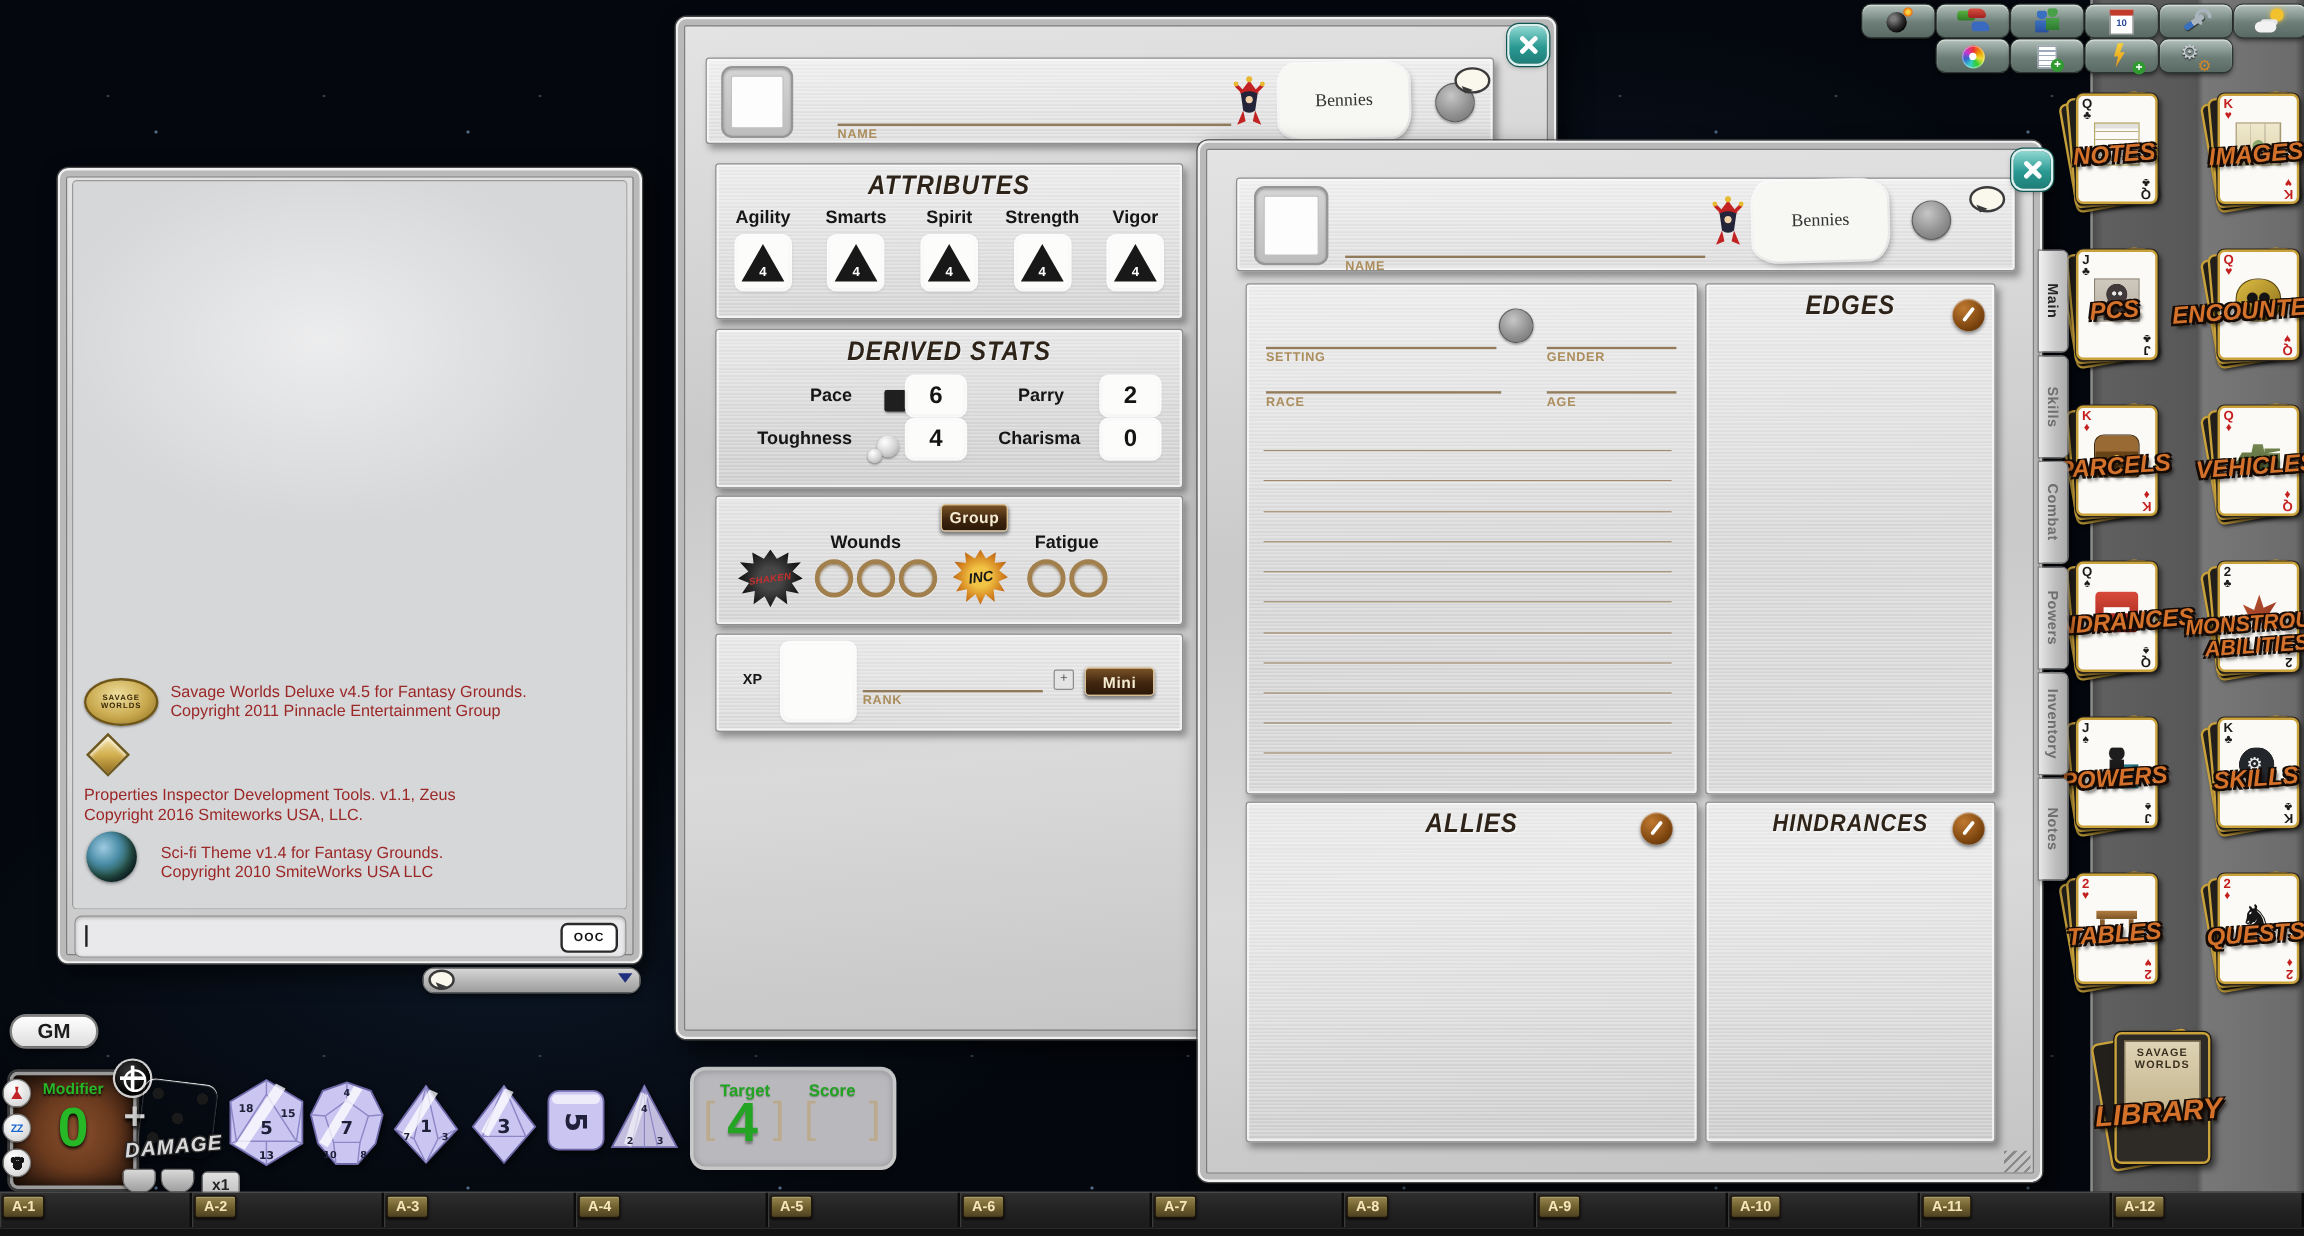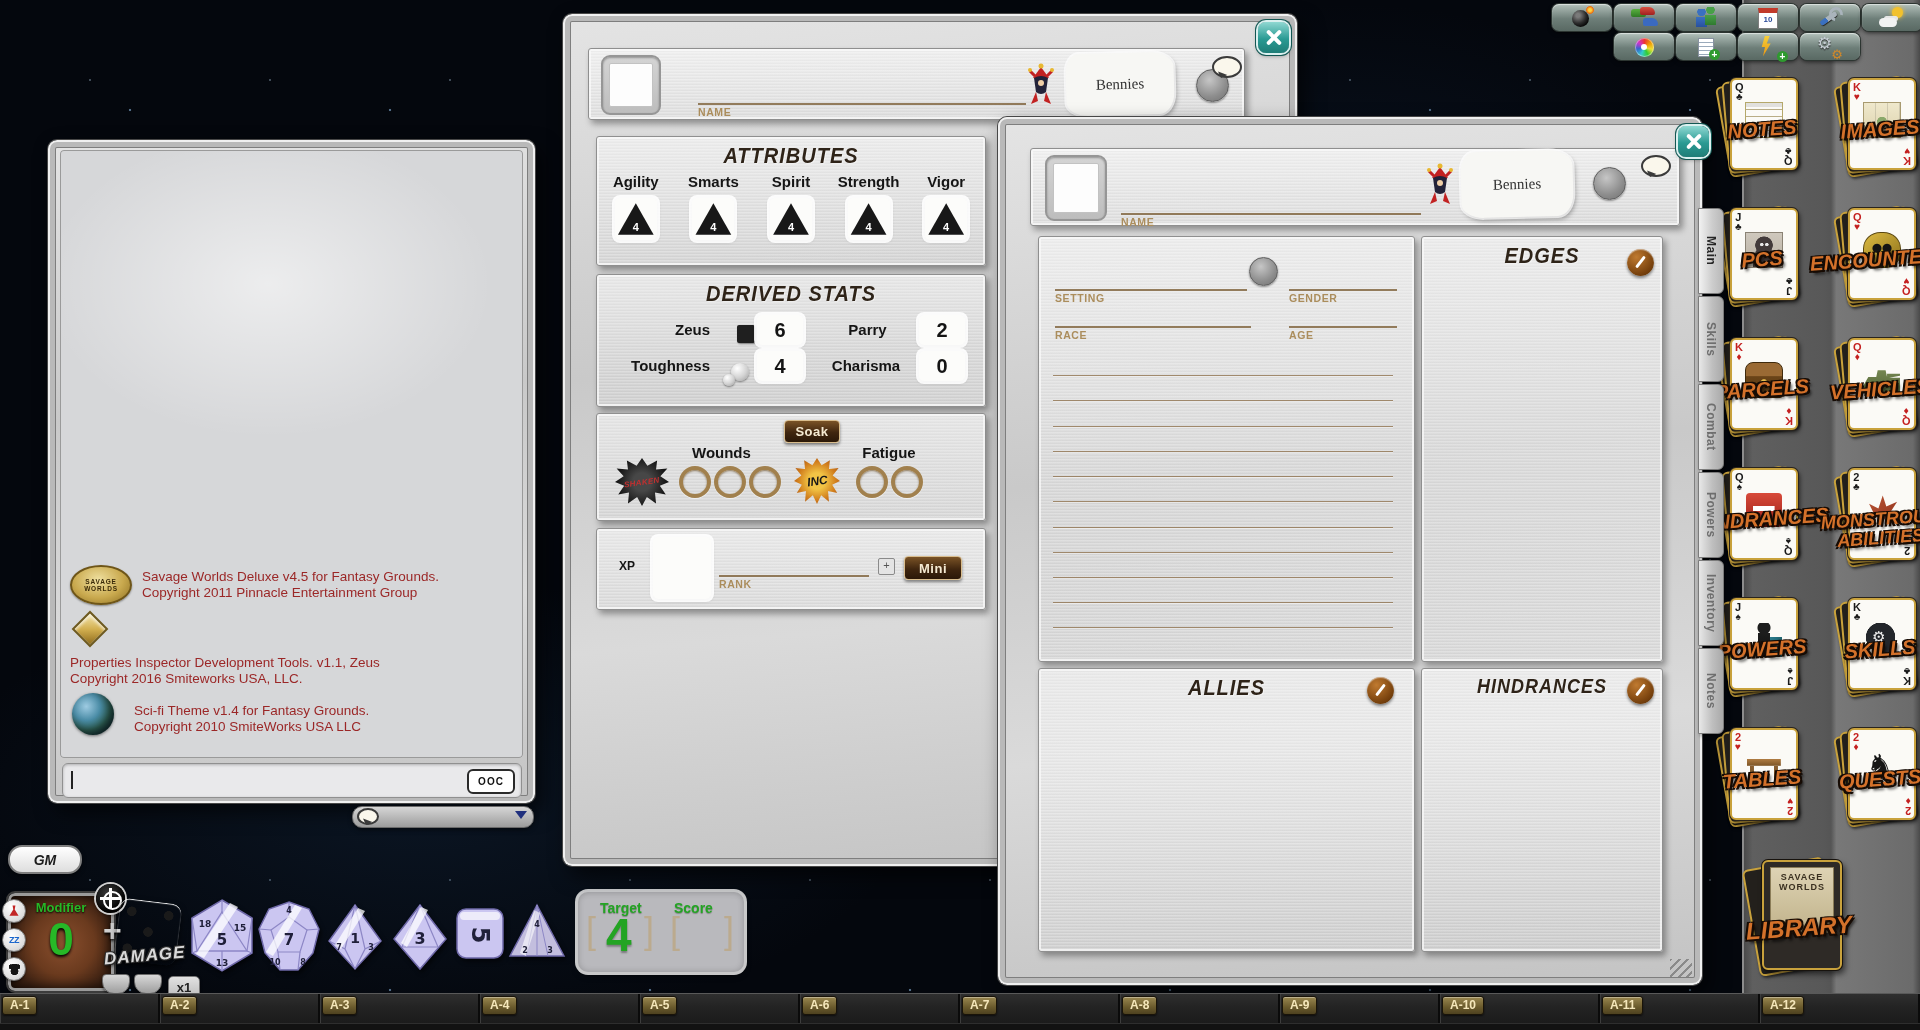--- a/index.html
+++ b/index.html
@@ -92,21 +92,21 @@
     background:radial-gradient(circle at 34% 32%,#9ecbe2,#4a8ca6 35%,#2d5f54 60%,#14313b 85%);
     box-shadow:inset -4px -4px 8px rgba(0,0,0,.5),0 1px 3px rgba(0,0,0,.5);}
   .chat-input{position:absolute;background:#e9e9eb;border:1px solid #909090;border-radius:6px;box-shadow:inset 0 1px 3px rgba(0,0,0,.25);}
   .caret{position:absolute;width:1.5px;height:18px;background:#222;animation:blink 1.1s steps(1) infinite;}
   @keyframes blink{50%{opacity:0;}}
   .oocbtn{position:absolute;background:#fff;border:2px solid #2a2a2a;border-radius:6px;
     font-size:10px;font-weight:700;letter-spacing:1px;color:#111;display:flex;align-items:center;justify-content:center;cursor:pointer;}
   .sliderbar{position:absolute;background:linear-gradient(180deg,#d6d6d6,#9c9c9c);border:1px solid #6a6a6a;border-radius:10px;box-shadow:0 2px 4px rgba(0,0,0,.5);}
   .ddarrow{position:absolute;right:6px;top:4px;width:0;height:0;border:6px solid transparent;border-top:8px solid #20307e;}
   .gmpill{position:absolute;background:linear-gradient(180deg,#ffffff,#dedede);border:2px solid #7e7e7e;border-radius:14px;
-    display:flex;align-items:center;justify-content:center;font-style:italic;font-weight:800;font-size:14px;color:#1c1c1c;box-shadow:0 2px 4px rgba(0,0,0,.5);}
+    display:flex;align-items:center;justify-content:center;font-weight:800;font-size:17px;color:#1c1c1c;box-shadow:0 2px 4px rgba(0,0,0,.5);}
   
   .modbox{position:absolute;border-radius:7px;border:3px solid #9a9a9a;outline:2px solid #3c3c3c;
     background:radial-gradient(circle at 52% 52%,#8a4f2e 0%,#6a3a1e 45%,#3a2012 75%,#241208),#1d2126;
     box-shadow:inset 0 0 12px rgba(0,0,0,.7),0 3px 6px rgba(0,0,0,.6);}
   .modbox .mlabel{position:absolute;top:4px;left:0;right:0;text-align:center;font-weight:800;font-size:13px;color:#27b827;text-shadow:0 1px 2px #000;}
   .modbox .mval{position:absolute;top:16px;left:0;right:0;text-align:center;font-weight:800;font-size:46px;color:#27b827;text-shadow:0 2px 3px #000;}
   .sideicon{position:absolute;width:22px;height:22px;border-radius:50%;background:radial-gradient(circle at 38% 30%,#fff,#dcdcdc 70%,#aaa);
     border:1px solid #777;display:flex;align-items:center;justify-content:center;box-shadow:0 1px 2px rgba(0,0,0,.5);cursor:pointer;}
   .flask{width:12px;height:12px;background:#c22525;clip-path:polygon(38% 5%,62% 5%,56% 38%,88% 90%,12% 90%,44% 38%);}
   .zz{font-weight:800;font-size:9px;color:#1a66cc;letter-spacing:-.5px;}
@@ -603,35 +603,35 @@
               <span class="adie">
                 <b>4</b>
               </span>
             </div>
         </div>
       </div>
     </div>
 
     <div class="panel" style="left:33px;top:260px;width:388px;height:131px">
       <div class="ptitle">Derived Stats</div>
-      <span class="blabel" style="left:18px;top:46px;width:95px;text-align:right">Zeus</span>
+      <span class="blabel" style="left:18px;top:46px;width:95px;text-align:right">Pace</span>
       <span class="sq" style="left:140px;top:50px"></span>
       <div class="vbox" style="left:160px;top:40px;width:46px;height:30px">6</div>
       <span class="blabel" style="left:228px;top:46px;width:85px;text-align:center">Parry</span>
       <div class="vbox" style="left:322px;top:40px;width:46px;height:30px">2</div>
       <span class="blabel" style="left:8px;top:82px;width:105px;text-align:right">Toughness</span>
       <span class="ball" style="left:134px;top:88px;width:18px;height:18px"></span>
       <span class="ball" style="left:126px;top:99px;width:12px;height:12px"></span>
       <div class="vbox" style="left:160px;top:76px;width:46px;height:30px">4</div>
       <span class="blabel" style="left:224px;top:82px;width:90px;text-align:center">Charisma</span>
       <div class="vbox" style="left:322px;top:76px;width:46px;height:30px">0</div>
     </div>
 
     <div class="panel" style="left:33px;top:399px;width:388px;height:106px">
-      <div class="brownbtn" style="left:187px;top:6px;width:54px;height:21px">Soak</div>
+      <div class="brownbtn" style="left:187px;top:6px;width:54px;height:21px">Group</div>
       <span class="blabel" style="left:95px;top:30px;width:80px;">Wounds</span>
       <span class="blabel" style="left:252px;top:30px;width:80px;text-align:center">Fatigue</span>
       <div class="burst shk" style="left:18px;top:44px;width:54px;height:48px">
           <span>Shaken</span>
         </div>
       <span class="ring" style="left:82px;top:52px"></span>
       <span class="ring" style="left:117px;top:52px"></span>
       <span class="ring" style="left:152px;top:52px"></span>
       <div class="burst inc" style="left:197px;top:44px;width:46px;height:46px">
           <span>Inc</span>

